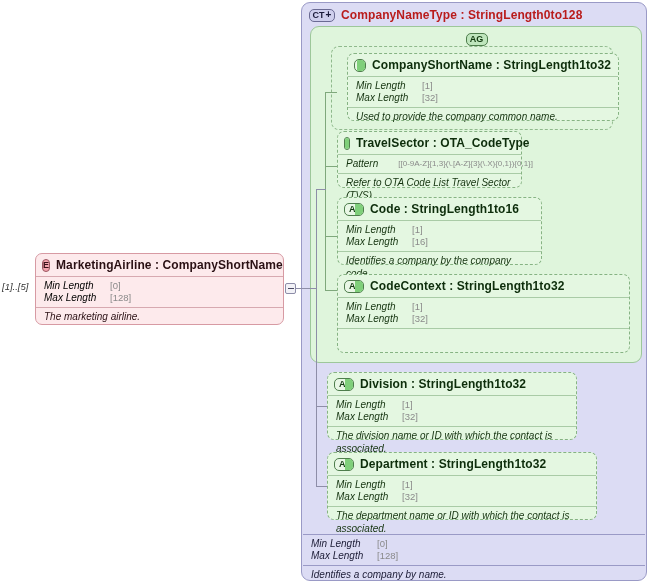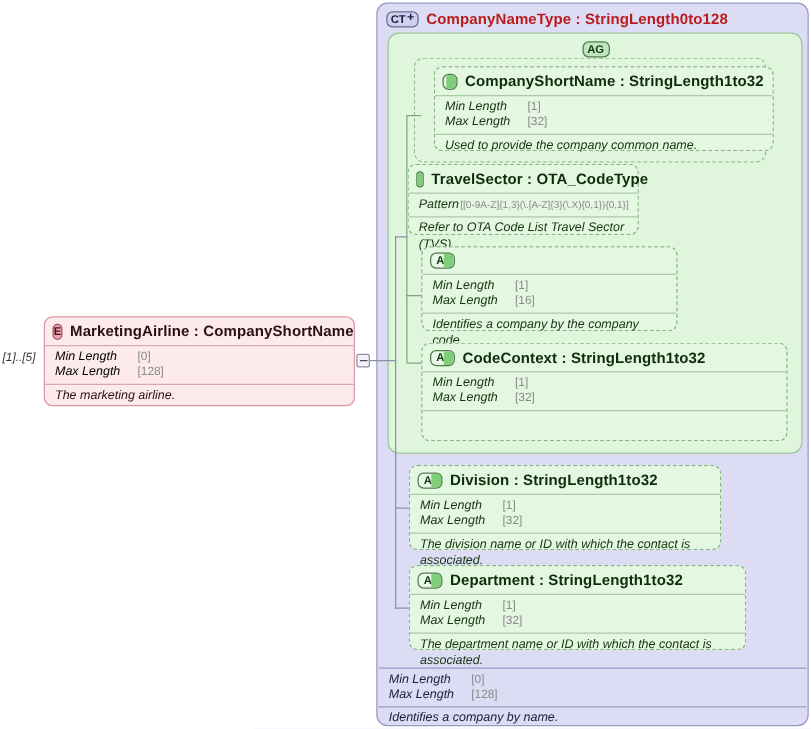--- a/index.html
+++ b/index.html
@@ -146,45 +146,46 @@
     </div>
     <div class="facet-line">
       <span class="facet-name">Max Length</span>
       <span class="facet-val">[32]</span>
     </div>
   </div>
   <div class="hr"></div>
   <div class="annot">Used to provide the company common name.</div>
 </div>
 
-<div class="abs attrbox" style="left:326px;top:131px;width:185px;height:57px;">
+<div class="abs attrbox" style="left:337px;top:131px;width:185px;height:57px;">
   <div class="title-row">
     <span class="badge badge-A">
       <span>A</span>
         <span class="half"></span>
     </span>
     <span class="title-txt">TravelSector : OTA_CodeType</span>
   </div>
   <div class="hr"></div>
   <div class="facets">
     <div class="facet-line">
       <span class="facet-name" style="width:44px;">Pattern</span>
-      <span class="facet-val" style="font-size:8px;">[[0-9A-Z]{1,3}(\.[A-Z]{3}(\.X){0,1}){0,1}]</span>
+      <span class="facet-val" style="font-size:8px;padding-left:20px;">[[0-9A-Z]{1,3}(\.[A-Z]{3}(\.X){0,1}){0,1}]</span>
     </div>
   </div>
   <div class="hr"></div>
   <div class="annot">Refer to OTA Code List Travel Sector (TVS).</div>
 </div>
 
 <div class="abs attrbox" style="left:337px;top:197px;width:205px;height:68px;">
   <div class="title-row">
     <span class="badge badge-A">
       <span>A</span>
         <span class="half"></span>
     </span>
+    <span class="title-txt">Code      : StringLength1to16</span>
   </div>
   <div class="hr"></div>
   <div class="facets">
     <div class="facet-line">
       <span class="facet-name">Min Length</span>
       <span class="facet-val">[1]</span>
     </div>
     <div class="facet-line">
       <span class="facet-name">Max Length</span>
       <span class="facet-val">[16]</span>

